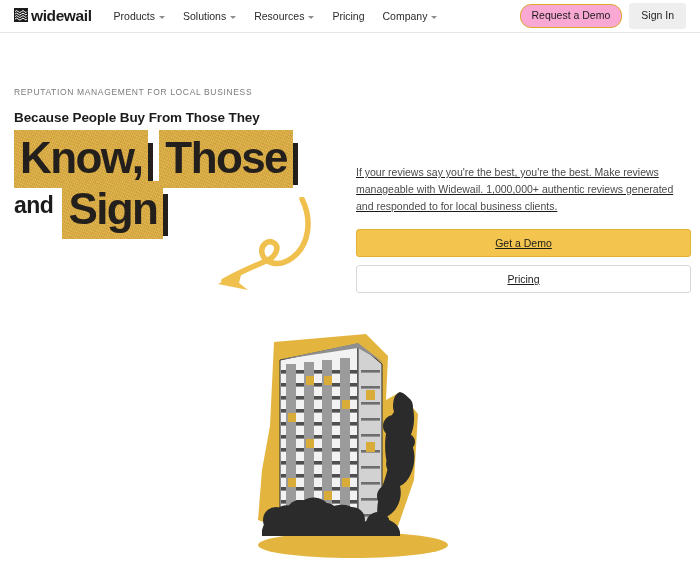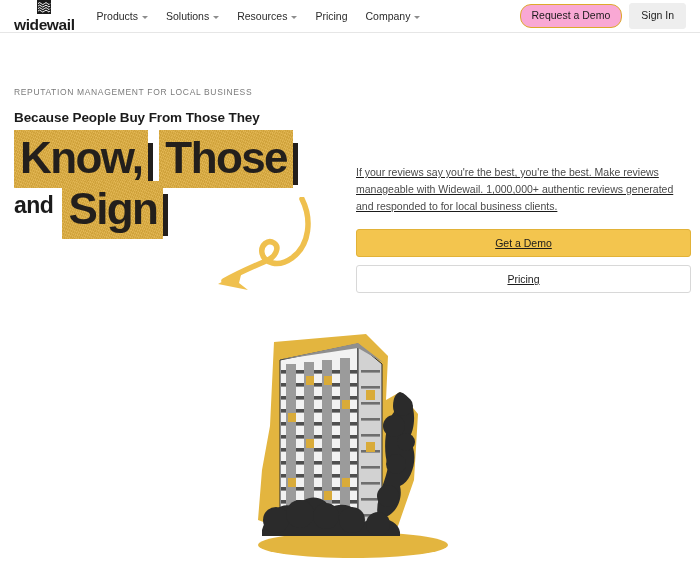--- a/index.html
+++ b/index.html
@@ -22,25 +22,24 @@
     border-bottom: 1px solid #e6e6e6;
     display: flex;
     align-items: center;
     padding: 0 14px 0 14px;
     box-sizing: border-box;
     background: #fff;
     position: relative;
   }
   .brand {
     display: flex;
-    align-items: center;
+    align-items: flex-start;
     gap: 3px;
     margin-right: 22px;
     text-decoration: none;
-    flex-direction: column;
   }
   .brand-mark {
     width: 14px;
     height: 14px;
     display: block;
   }
   .brand-text {
     font-size: 15.5px;
     font-weight: 700;
     letter-spacing: -0.4px;

